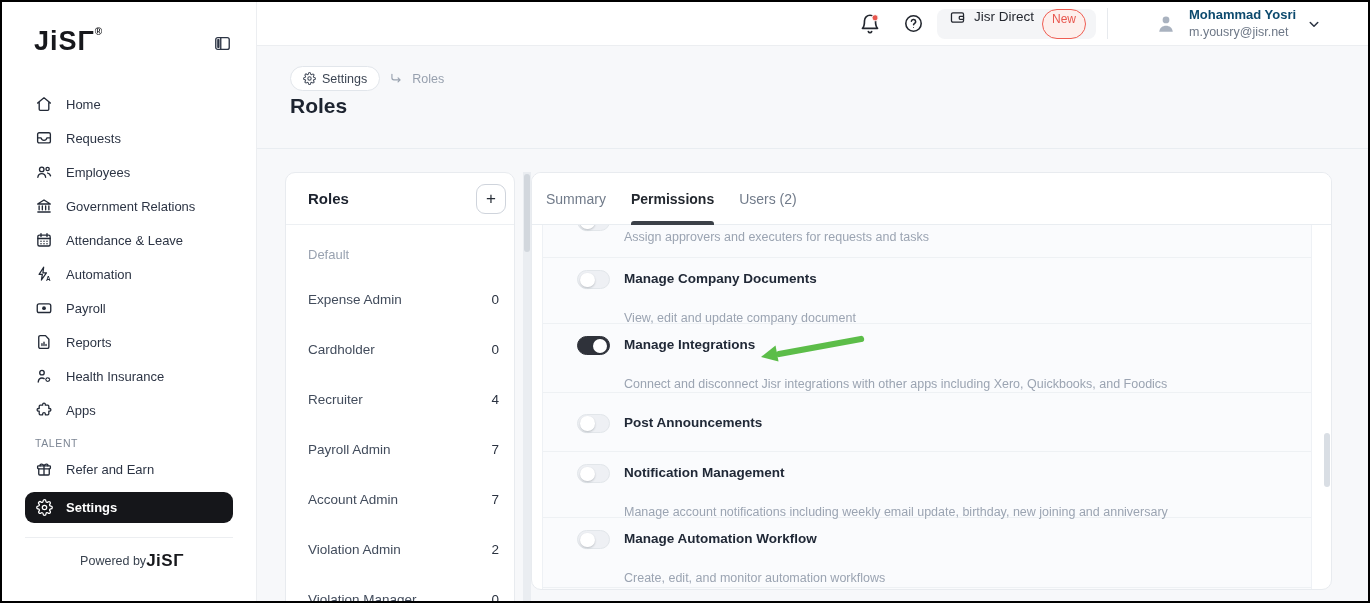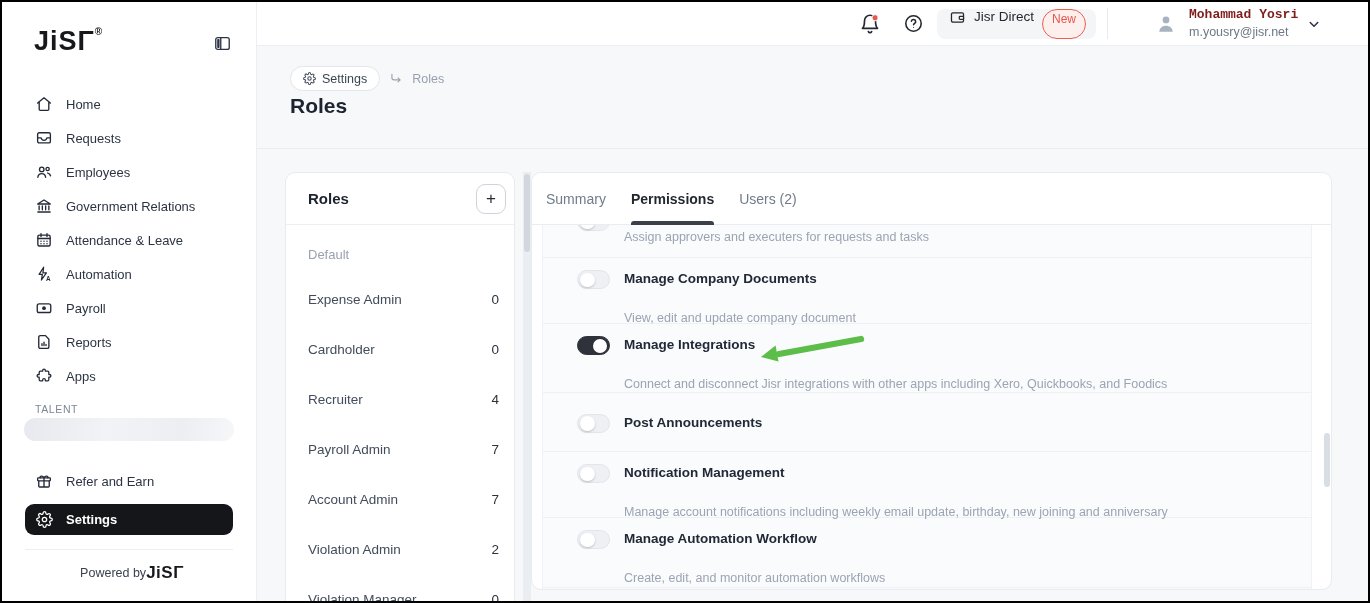--- a/index.html
+++ b/index.html
@@ -14,42 +14,42 @@
   .logo-row{position:relative; padding:24px 20px 0 32px;}
   .logo-text{font-size:27px; font-weight:800; color:#17181c; letter-spacing:1px;}
   .logo-reg{font-size:10px; vertical-align:top; font-weight:700; color:#17181c;}
   .collapse-btn{position:absolute; right:24px; top:32px; color:#2c3444; cursor:pointer;}
   .nav{margin-top:30px;}
   .nav-item{display:flex; align-items:center; gap:13px; padding:8px 10px 8px 33px; font-size:13px; color:#2c3444; cursor:pointer;}
   .nav-item .ic{display:flex; width:18px; height:18px; color:#232a37; flex:none;}
   .section-label{margin:10px 0 3px 33px; font-size:10.5px; letter-spacing:.6px; color:#7d8694;}
   .skeleton{margin:3px 22px 0 22px; height:23px; border-radius:12px;
     background:linear-gradient(100deg,#e7e9ee 0%,#f2f3f6 40%,#eceef2 75%,#f6f7f9 100%);}
-  .side-bottom{position:absolute; left:0; right:0; bottom:0; padding-bottom:10px; background:#fff;}
+  .side-bottom{position:absolute; left:0; right:0; bottom:12px; padding-bottom:10px; background:#fff;}
   .settings-pill{display:flex; align-items:center; gap:13px; margin:6px 23px 0 23px; height:31px; padding-left:11px;
     background:var(--settings-pill); border-radius:9px; color:#fff; font-size:13px; font-weight:700; cursor:pointer;}
   .settings-pill .ic{display:flex; width:17px; height:17px; color:#fff;}
   .side-divider{margin:14px 23px 0 23px; border-top:1px solid #eceef1;}
   .powered-row{display:flex; align-items:center; justify-content:center; margin:13px 26px 8px 32px;}
   .powered-label{font-size:12.5px; color:#39424f;}
   .footer-logo{font-size:17px; font-weight:800; color:#17181c; letter-spacing:.5px;}
 
   
   .topbar{position:absolute; left:255px; right:0; top:0; height:44px; background:#fff; border-bottom:1px solid #ecEEf1; z-index:4;}
   .bell{position:absolute; left:602px; top:11px; width:22px; height:22px; color:#23272f; cursor:pointer;}
   .help{position:absolute; left:646px; top:11px; width:21px; height:21px; color:#23272f; cursor:pointer;}
   .direct-pill{position:absolute; left:680px; top:7px; height:30px; display:flex; gap:8px;
     background:#f4f5f7; border-radius:8px; padding:0 10px 0 12px; cursor:pointer;}
   .direct-pill .ic{display:flex; width:17px; height:17px; color:#23272f;}
   .direct-label{font-size:13.5px; color:#23272f; font-weight:500;}
   .new-badge{font-size:12px; color:var(--badge-red); border:1px solid #ef5d52; background:#fdefec; border-radius:999px; padding:2px 9px;}
   .top-divider{position:absolute; left:850px; top:6px; bottom:6px; width:1px; background:#e7eaee;}
   .avatar{position:absolute; left:898px; top:11px; width:22px; height:22px;}
   .user-block{position:absolute; left:932px; top:5px; line-height:1.3; cursor:pointer;}
-  .user-name{font-size:13px; font-weight:700; color:#7f1d1d;font-family:Liberation Mono, monospace;}
+  .user-name{font-size:13px; font-weight:700; color:#0c4a6e;}
   .user-email{font-size:12.5px; color:#6e7887;}
   .chevron{position:absolute; left:1048px; top:13px; width:18px; height:18px; color:#2b3342; cursor:pointer;}
 
   
   .main{position:absolute; left:255px; right:0; top:44px; bottom:0; background:#f7f8fa; overflow:hidden;}
   .breadcrumb{position:absolute; left:33px; top:20px; display:flex; align-items:center; gap:9px;}
   .crumb-pill{display:flex; align-items:center; gap:6px; height:25px; padding:0 12px; background:#fff;
     border:1px solid #e2e6eb; border-radius:13px; cursor:pointer;}
   .crumb-pill .ic{display:flex; width:13px; height:13px; color:#4a5260;}
   .crumb-pill span{font-size:12.5px; color:#3c4553; font-weight:500;}
@@ -198,20 +198,31 @@
         <span class="ic">
             <svg viewBox="0 0 24 24" fill="none" stroke="currentColor" stroke-width="1.8" stroke-linecap="round" stroke-linejoin="round">
               <path d="M7 3.5h7l4.5 4.8v10.2a2 2 0 0 1-2 2H7a2 2 0 0 1-2-2v-13a2 2 0 0 1 2-2z"></path>
               <path d="M9.3 16.8v-2.6M12 16.8v-4.6M14.7 16.8v-1.6"></path>
             </svg>
           </span>
         <span>Reports</span>
       </div>
       <div class="nav-item">
         <span class="ic">
+            <svg viewBox="0 0 24 24" fill="none" stroke="currentColor" stroke-width="1.8" stroke-linecap="round" stroke-linejoin="round">
+              <circle cx="9.3" cy="7.5" r="3"></circle>
+              <path d="M4.3 20c.4-3.6 2.4-5.4 5-5.4 1.1 0 2.1.3 2.9.9"></path>
+              <circle cx="17" cy="16.8" r="3.3" fill="currentColor" stroke="none"></circle>
+              <path d="M17 15.5v2.6M15.7 16.8h2.6" stroke="#fff" stroke-width="1.4"></path>
+            </svg>
+          </span>
+        <span>Health Insurance</span>
+      </div>
+      <div class="nav-item">
+        <span class="ic">
             <svg viewBox="0 0 24 24" fill="none" stroke="currentColor" stroke-width="1.7" stroke-linejoin="round">
               <path d="M10.2 4.6a1.8 1.8 0 0 1 3.6 0v1h3.2A1.4 1.4 0 0 1 18.4 7v3h1a1.8 1.8 0 0 1 0 3.6h-1V17a1.4 1.4 0 0 1-1.4 1.4h-3.2v-1a1.8 1.8 0 0 0-3.6 0v1H7A1.4 1.4 0 0 1 5.6 17v-3.4h-1a1.8 1.8 0 0 1 0-3.6h1V7A1.4 1.4 0 0 1 7 5.6h3.2z"></path>
             </svg>
           </span>
         <span>Apps</span>
       </div>
       <div class="section-label">TALENT</div>
       <div class="skeleton"></div>
     </div>
 

